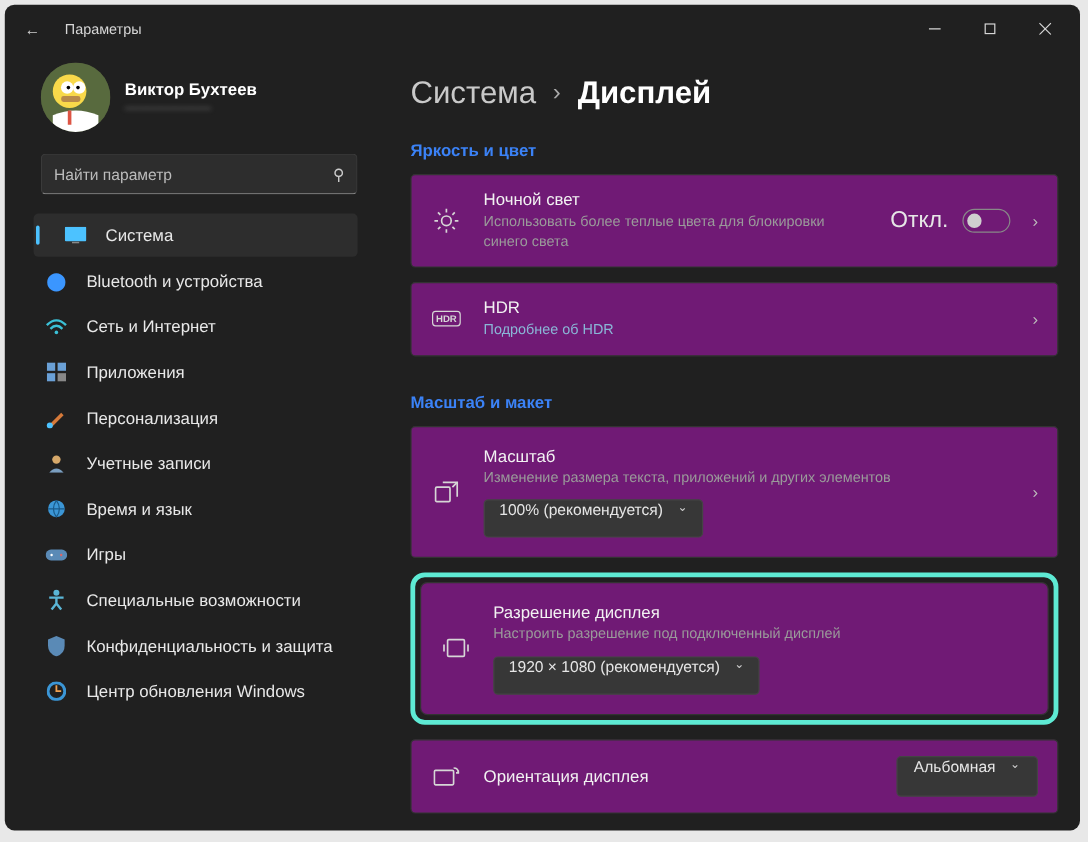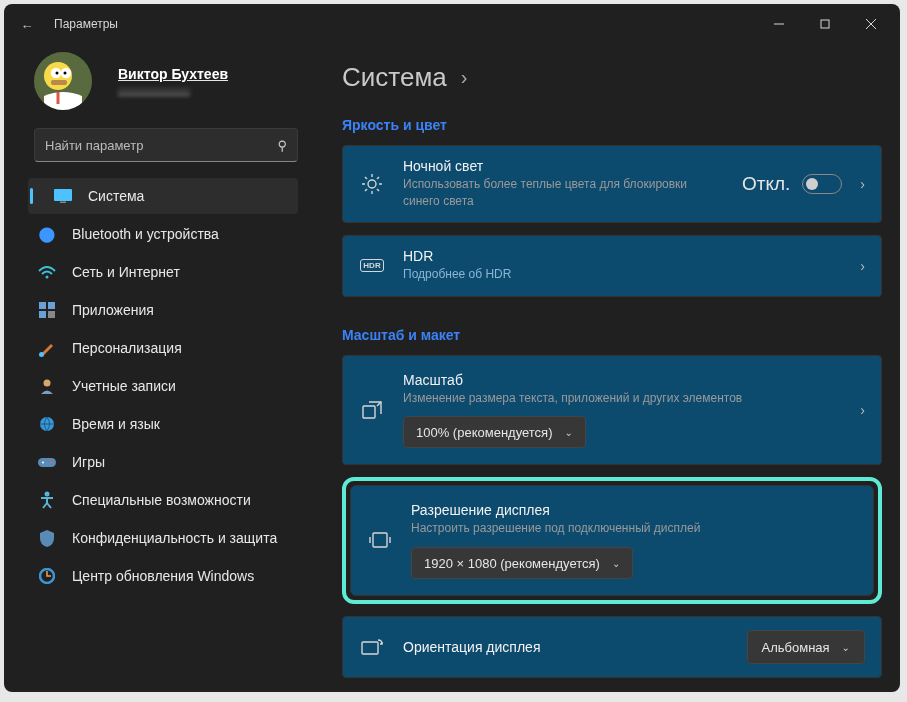--- a/index.html
+++ b/index.html
@@ -29,21 +29,21 @@
   }
   .back-arrow { width: 18px; text-align: center; margin-right: 18px; cursor: pointer; color:#cfcfcf; font-size:13px;}
   .titlebar .spacer { flex: 1; }
   .winbtn { width: 46px; height: 40px; display:flex; align-items:center; justify-content:center; color:#d6d6d6; cursor:pointer;}
   .winbtn svg { width:10px; height:10px; }
   
   .body { display:flex; height: calc(100% - 40px); }
   .sidebar { width: 308px; padding: 8px 0 0 0; }
   .main { flex:1; padding: 12px 18px 0 30px; position:relative; overflow:hidden;}
   
-  .account { display:flex; align-items:center; padding: 0 20px 18px 30px; gap: 26px; text-decoration: underline;}
+  .account { display:flex; align-items:center; padding: 0 20px 18px 30px; gap: 12px;}
   .avatar { width: 58px; height:58px; border-radius:50%; overflow:hidden; background:#3a3a30;}
   .avatar svg { width:100%; height:100%;}
   .acct-name { font-size:14px; font-weight:600; color:#fff;}
   .acct-email { font-size:12px; color:#8a8a8a; filter: blur(2px); }
   
   .search-row { padding: 0 14px 16px 30px;}
   .search { display:flex; align-items:center; background:#2d2d2d; border:1px solid #3a3a3a; border-bottom:1px solid #888; border-radius:4px; height:34px; padding:0 10px;}
   .search input { flex:1; background:none; border:none; outline:none; color:#ccc; font-size:13px; font-family:inherit;}
   .search input::placeholder { color:#bbb;}
   .search .mag { color:#ccc; font-size:13px; }
@@ -54,33 +54,33 @@
   .nav-item.selected::before { content:""; width:3px; height:16px; background:#4cc2ff; border-radius:2px; position:relative; left:-8px; margin-right:-3px;}
   .nav-ico { width:18px; height:18px; display:flex; align-items:center; justify-content:center; font-size:15px;}
   
   .crumb { display:flex; align-items:center; gap:14px; padding-top:6px; }
   .crumb .c1 { font-size:26px; color:#c9c9c9; font-weight:400;}
   .crumb .sep { font-size:20px; color:#aaa; }
   .crumb .c2 { font-size:26px; font-weight:600; color:#fff;}
   
   .sect { margin-top: 24px; font-size:14px; font-weight:600; color:#3b82f6;}
   
-  .card { background:#0c4a6e; border:1px solid #333; border-radius:4px; margin-top:12px; display:flex; align-items:center; padding:12px 16px; min-height:62px; gap:18px;}
+  .card { background:#701a75; border:1px solid #333; border-radius:4px; margin-top:12px; display:flex; align-items:center; padding:12px 16px; min-height:62px; gap:18px;}
   .card .ico-cell { width:26px; display:flex; align-items:center; justify-content:center; color:#d6d6d6; align-self:flex-start; padding-top:4px;}
   .card .ico-cell.vc { align-self:center; padding-top:0;}
   .card .card-body { flex:1;}
   .ctitle { font-size:14px; color:#f2f2f2; font-weight:400;}
   .cdesc { font-size:12px; color:#9a9a9a; line-height:1.4; margin-top:2px;}
   .cdesc.link { color:#8ab6d6;}
   .right { display:flex; align-items:center; gap:12px;}
   .chevron { color:#bbb; font-size:14px; padding-left:6px;}
   .toggle { width:40px; height:20px; border-radius:10px; border:1px solid #888; display:flex; align-items:center; padding:0 3px; background:transparent;}
   .toggle .knob { width:12px; height:12px; border-radius:50%; background:#cfcfcf;}
   .togglelbl { font-size:19px; color:#e6e6e6;}
-  .dropdown { display:inline-flex; align-items:center; background:#373737; border:1px solid #444; border-radius:4px; height:32px; padding:0 12px; font-size:13px; color:#e6e6e6; cursor:pointer; margin-top:10px; gap:12px;}
+  .dropdown { display:inline-flex; align-items:flex-start; background:#373737; border:1px solid #444; border-radius:4px; height:32px; padding:0 12px; font-size:13px; color:#e6e6e6; cursor:pointer; margin-top:10px; gap:12px;}
   .dropdown .dd-chev { font-size:10px; color:#ccc;}
   .dropdown.side { margin-top:0; height:34px; padding:0 14px;}
   .tall { flex-direction:row; align-items:flex-start; padding:16px;}
   .tall .card-body { padding-top:0;}
   .tall .right { align-self:center;}
   .tall .ico-cell { padding-top: 28px; }
   
   .highlight { border:4px solid #5eead4; border-radius:12px; padding:4px; margin-top:12px;}
   .highlight .card { margin-top:0; border-radius:6px;}
 </style>
@@ -238,20 +238,21 @@
             </span>
           <span>Центр обновления Windows</span>
         </div>
       </div>
     </div>
 
     <div class="main">
       <div class="crumb">
         <span class="c1">Система</span>
         <span class="sep">›</span>
+        <span class="c2">Дисплей</span>
       </div>
 
       <div class="sect">Яркость и цвет</div>
 
       <div class="card">
         <div class="ico-cell vc">
           <svg width="22" height="22" viewBox="0 0 22 22" stroke="#d6d6d6" stroke-width="1.4" fill="none">
               <circle cx="11" cy="11" r="4"></circle>
               <g>
                 <line x1="11" y1="1" x2="11" y2="4"></line>

